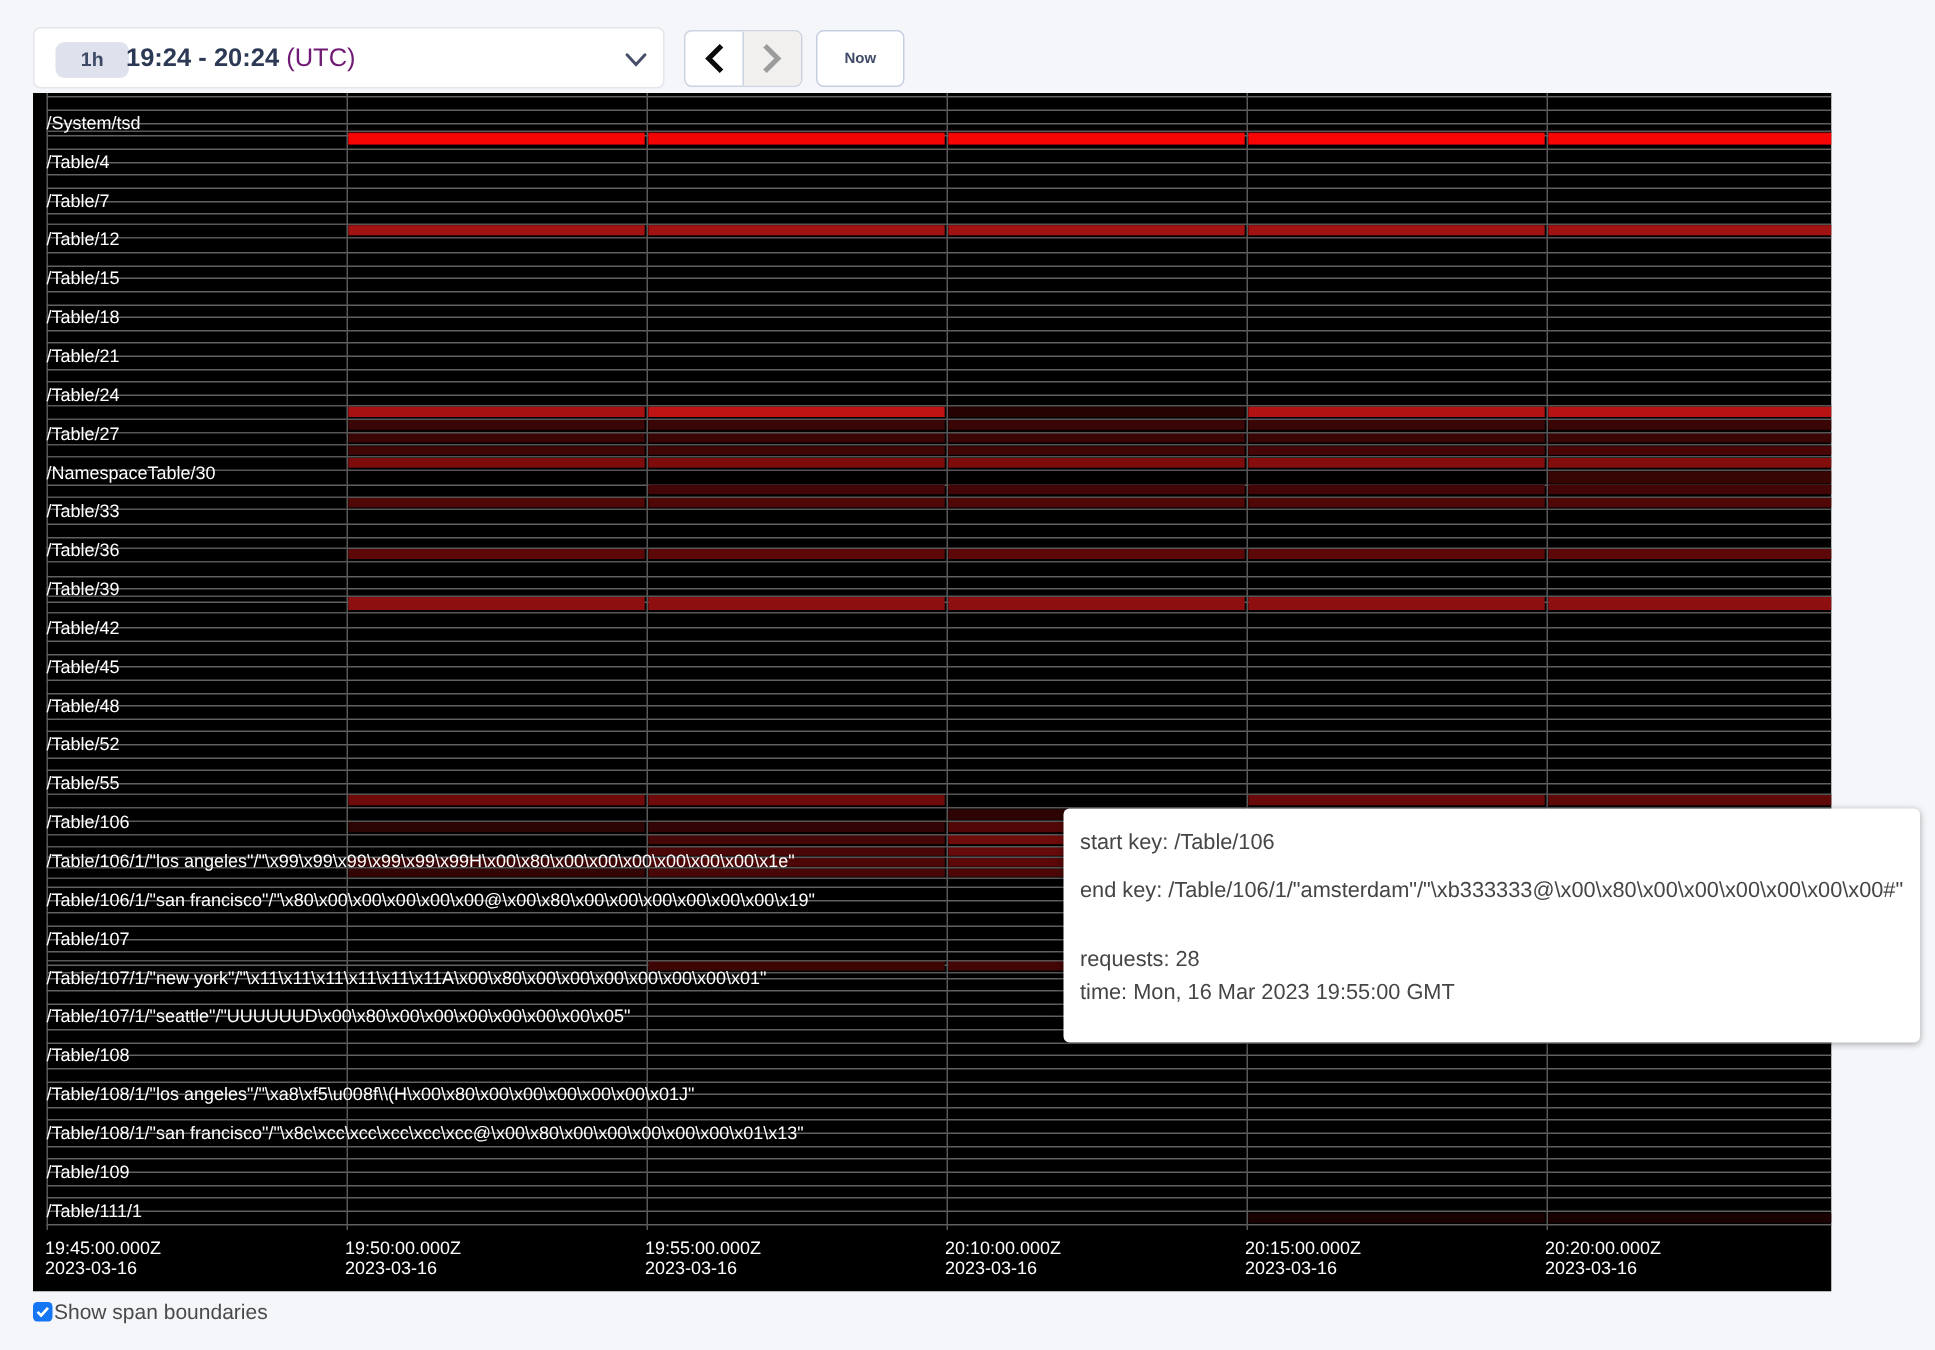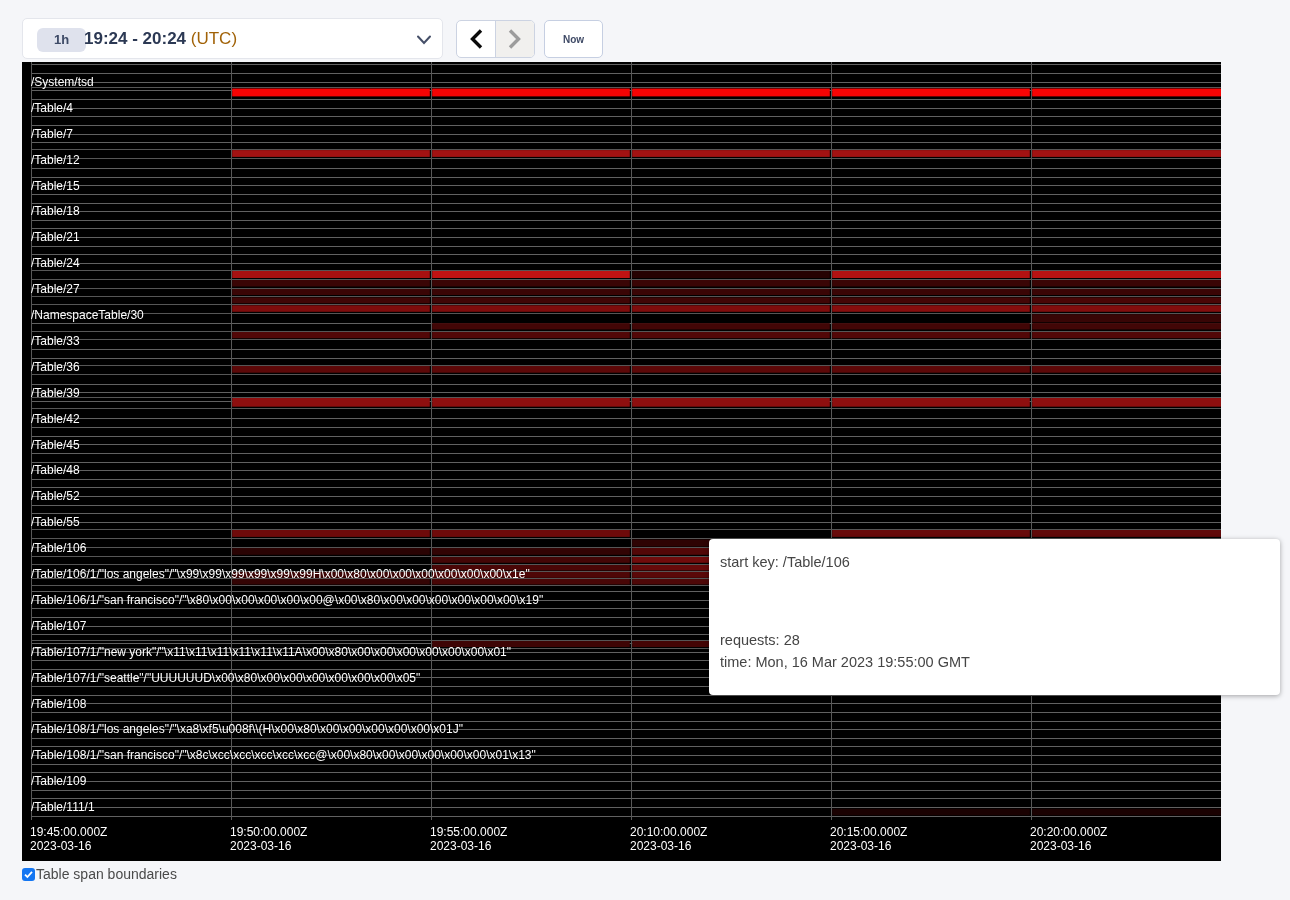--- a/index.html
+++ b/index.html
@@ -3,21 +3,21 @@
 * { margin:0; padding:0; box-sizing:border-box; }
 html,body { width:1290px; height:900px; background:#f5f6f9; font-family:"Liberation Sans", sans-serif; position:relative; overflow:hidden; }
 .abs { position:absolute; }
 </style></head>
 <body>
 
 <div class="abs" style="left:22px;top:18px;width:421px;height:41px;background:#fff;border:1px solid #e4e6ec;border-radius:5px;"></div>
 <div class="abs" style="left:37px;top:28px;width:49px;height:23.5px;background:#dfe2ed;border-radius:6px;color:#3d4a66;font-size:13px;font-weight:bold;display:flex;align-items:center;justify-content:center;">1h</div>
 <div class="abs" style="left:84px;top:18px;height:41px;display:flex;align-items:center;font-size:17px;">
   <span style="color:#2c3954;font-weight:bold;">19:24&nbsp;-&nbsp;20:24</span>
-    <span style="color:#a16207;">&nbsp;(UTC)</span>
+    <span style="color:#701a75;">&nbsp;(UTC)</span>
 </div>
 <svg class="abs" style="left:414px;top:33px;" width="20" height="14" viewBox="0 0 20 14">
     <path d="M4 3.5 L10 10 L16 3.5" stroke="#454f68" stroke-width="2" fill="none" stroke-linecap="round"></path>
   </svg>
 <div class="abs" style="left:456px;top:20px;width:79px;height:38px;border:1px solid #ccd3e2;border-radius:5px;background:#fff;overflow:hidden;display:flex;">
   <div style="width:39px;height:100%;"></div>
   <div style="width:40px;height:100%;background:#f1f0ee;border-left:1px solid #ccd3e2;"></div>
 </div>
 <svg class="abs" style="left:456px;top:20px;" width="79" height="38" viewBox="0 0 79 38">
   <path d="M25 10.5 L16.5 19 L25 27.5" stroke="#0a0a0a" stroke-width="3.4" fill="none"></path>
@@ -155,20 +155,21 @@
       <text x="808" y="774">20:15:00.000Z</text>
       <text x="808" y="787.5">2023-03-16</text>
       <text x="1008" y="774">20:20:00.000Z</text>
       <text x="1008" y="787.5">2023-03-16</text>
     </g>
   </svg>
 
 <div class="abs" style="left:709px;top:539px;width:571px;height:156px;background:#fff;border-radius:4px;box-shadow:0 1px 5px rgba(0,0,0,0.35);"></div>
 <div class="abs" style="left:720px;top:540px;width:560px;height:156px;color:#454545;font-size:14.5px;">
   <div class="abs" style="top:13.5px;">start key: /Table/106</div>
+  <div class="abs" style="top:45.5px;">end key: /Table/106/1/"amsterdam"/"\xb333333@\x00\x80\x00\x00\x00\x00\x00\x00#"</div>
   <div class="abs" style="top:92px;">requests: 28</div>
   <div class="abs" style="top:114px;">time: Mon, 16 Mar 2023 19:55:00 GMT</div>
 </div>
 
 <div class="abs" style="left:22px;top:868px;width:12.5px;height:12.5px;background:#1476f2;border-radius:3px;"></div>
 <svg class="abs" style="left:22px;top:868px;" width="13" height="13" viewBox="0 0 13 13">
     <path d="M3 6.6 L5.4 9 L10 3.9" stroke="#fff" stroke-width="1.8" fill="none"></path>
   </svg>
-<div class="abs" style="left:36px;top:866px;font-size:14px;color:#4a4a4a;">Table span boundaries</div>
+<div class="abs" style="left:36px;top:866px;font-size:14px;color:#4a4a4a;">Show span boundaries</div>
 </body></html>

